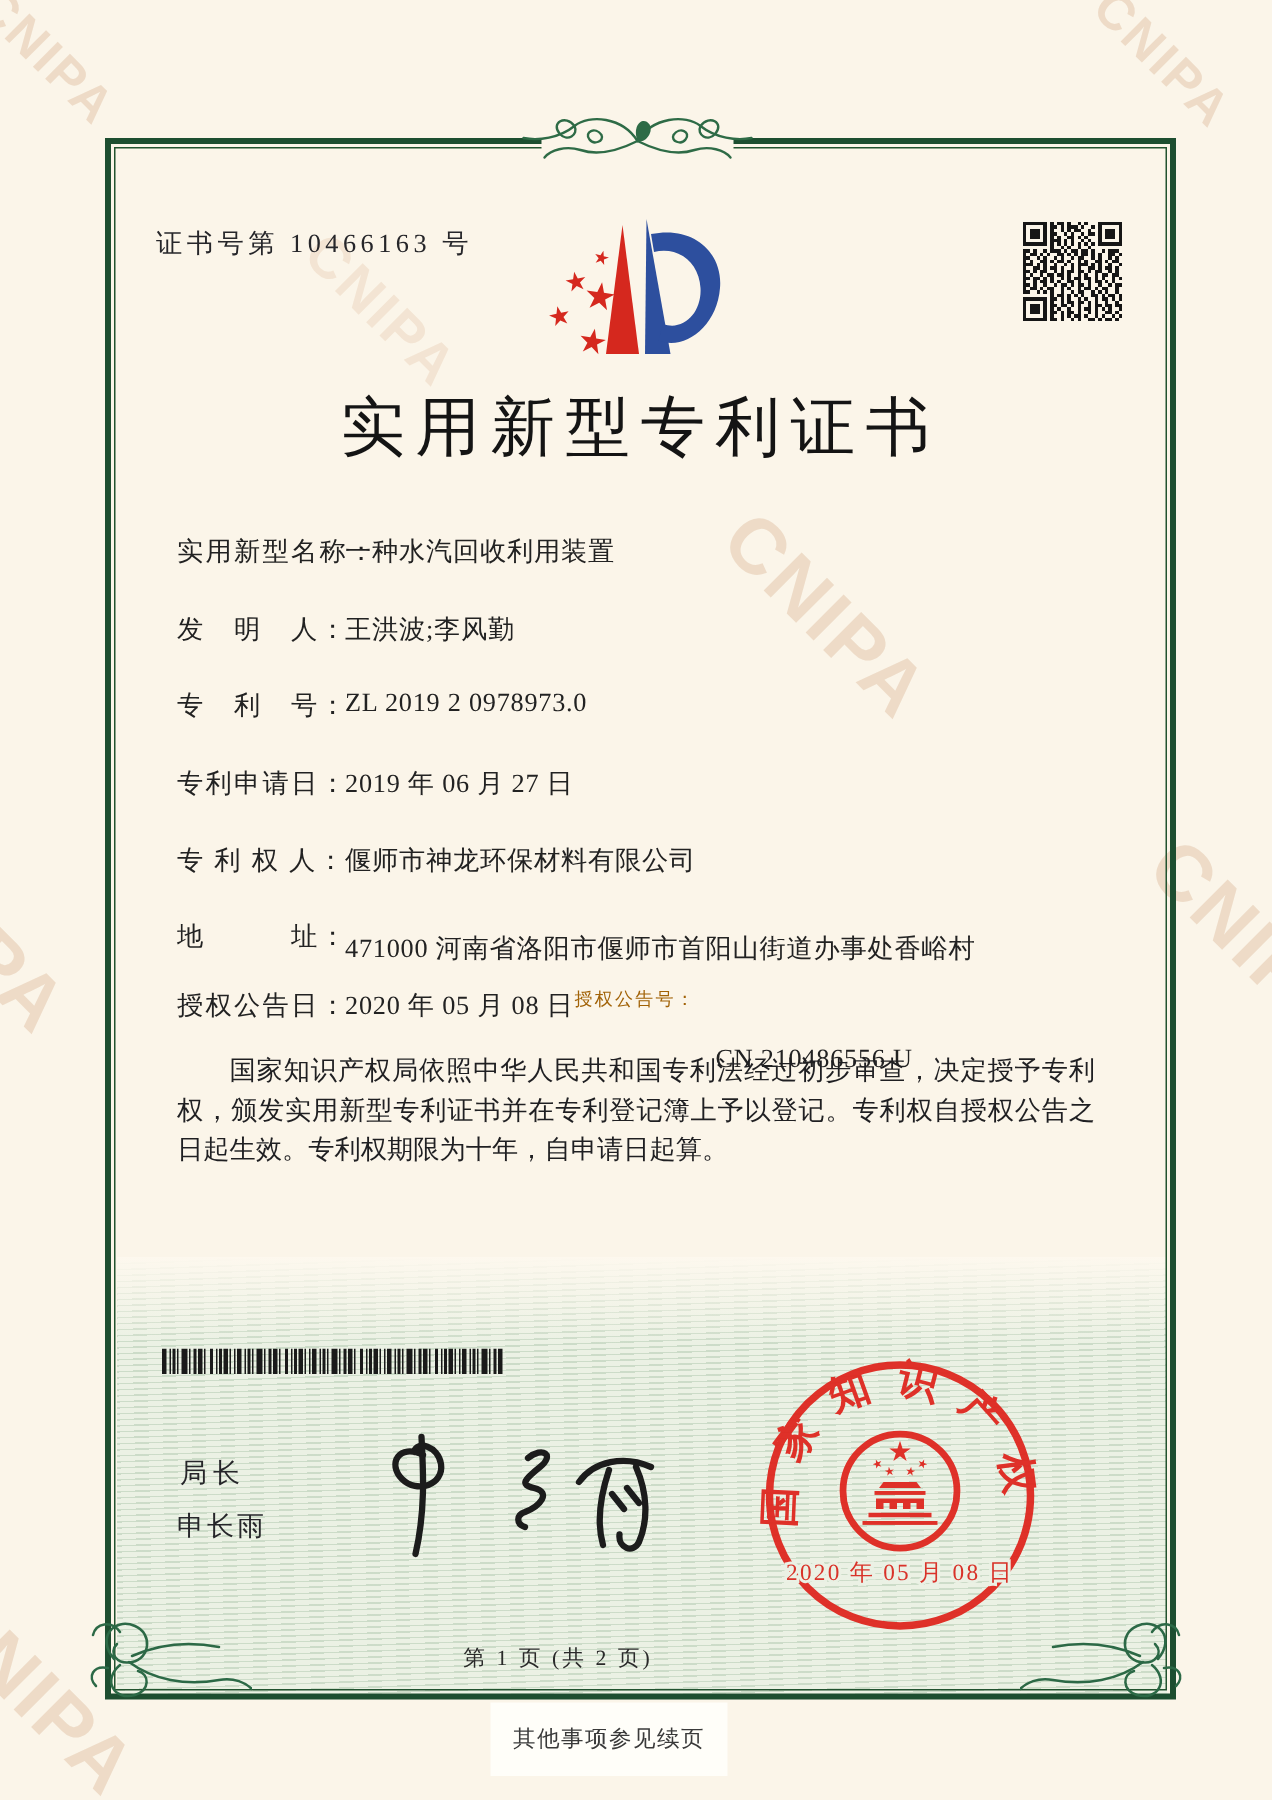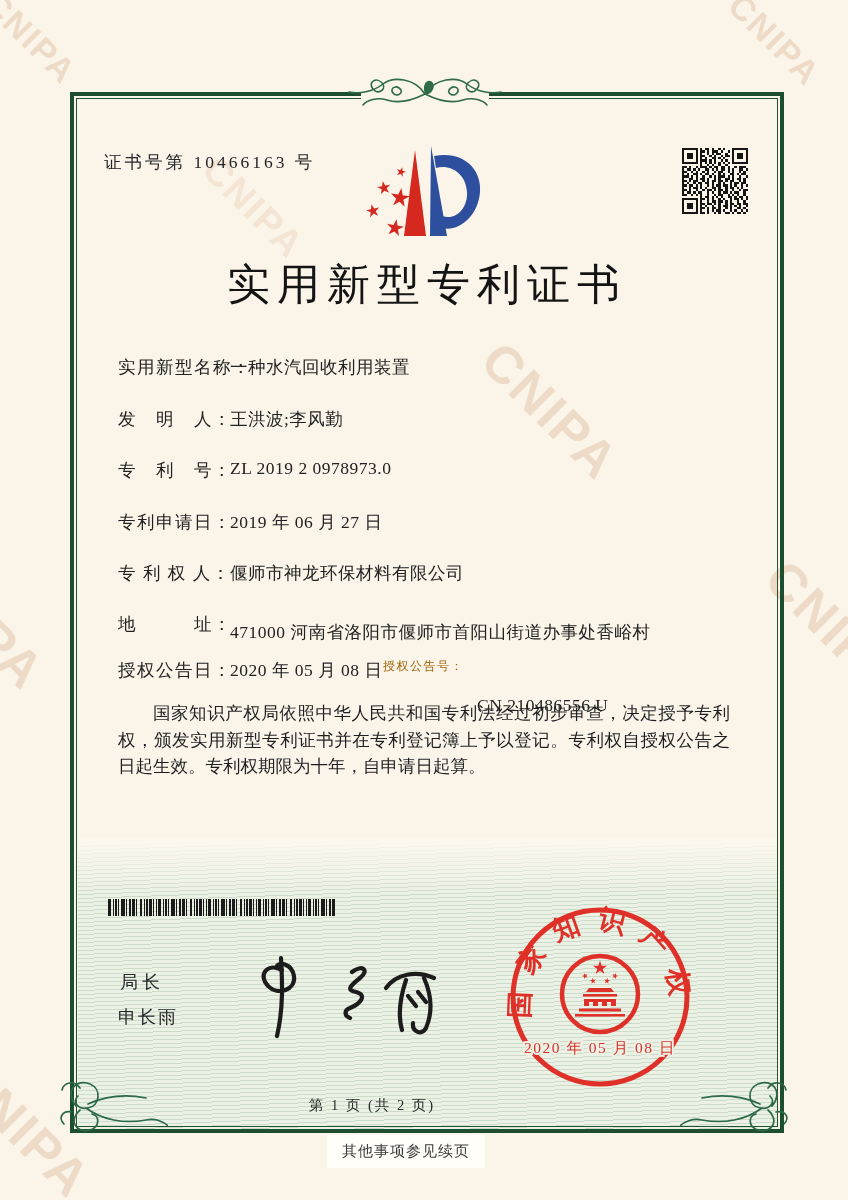--- a/index.html
+++ b/index.html
@@ -52,21 +52,21 @@
     text-align:justify;color:#1f1f22;
   }
   .paras p{margin:0;text-indent:2em;}
   .sig-title{left:120px;top:970px;font-size:18px;letter-spacing:4px;color:#26262a;
     font-family:"Liberation Sans","DejaVu Sans",sans-serif;}
   .sig-name{left:118px;top:1005px;font-size:18px;letter-spacing:2px;color:#26262a;
     font-family:"Liberation Sans","DejaVu Sans",sans-serif;}
   .pageinfo{left:70px;top:1096px;width:604px;text-align:center;font-size:14.5px;
     letter-spacing:2px;color:#2a2a2a;}
   .footnote{
-    left:327px;top:1135px;width:158px;height:33px;background:#fffef9;
+    left:327px;top:1135px;width:158px;height:49px;background:#fffef9;
     display:flex;align-items:center;justify-content:center;
     font-size:15px;letter-spacing:1px;color:#3a3a3a;z-index:4;
   }
   svg{display:block;}
 </style>
 </head>
 <body>
 
 <div class="wm" style="left:4px;top:-16px;font-size:34px;">CNIPA</div>
 <div class="wm" style="left:748px;top:-14px;font-size:34px;">CNIPA</div>

